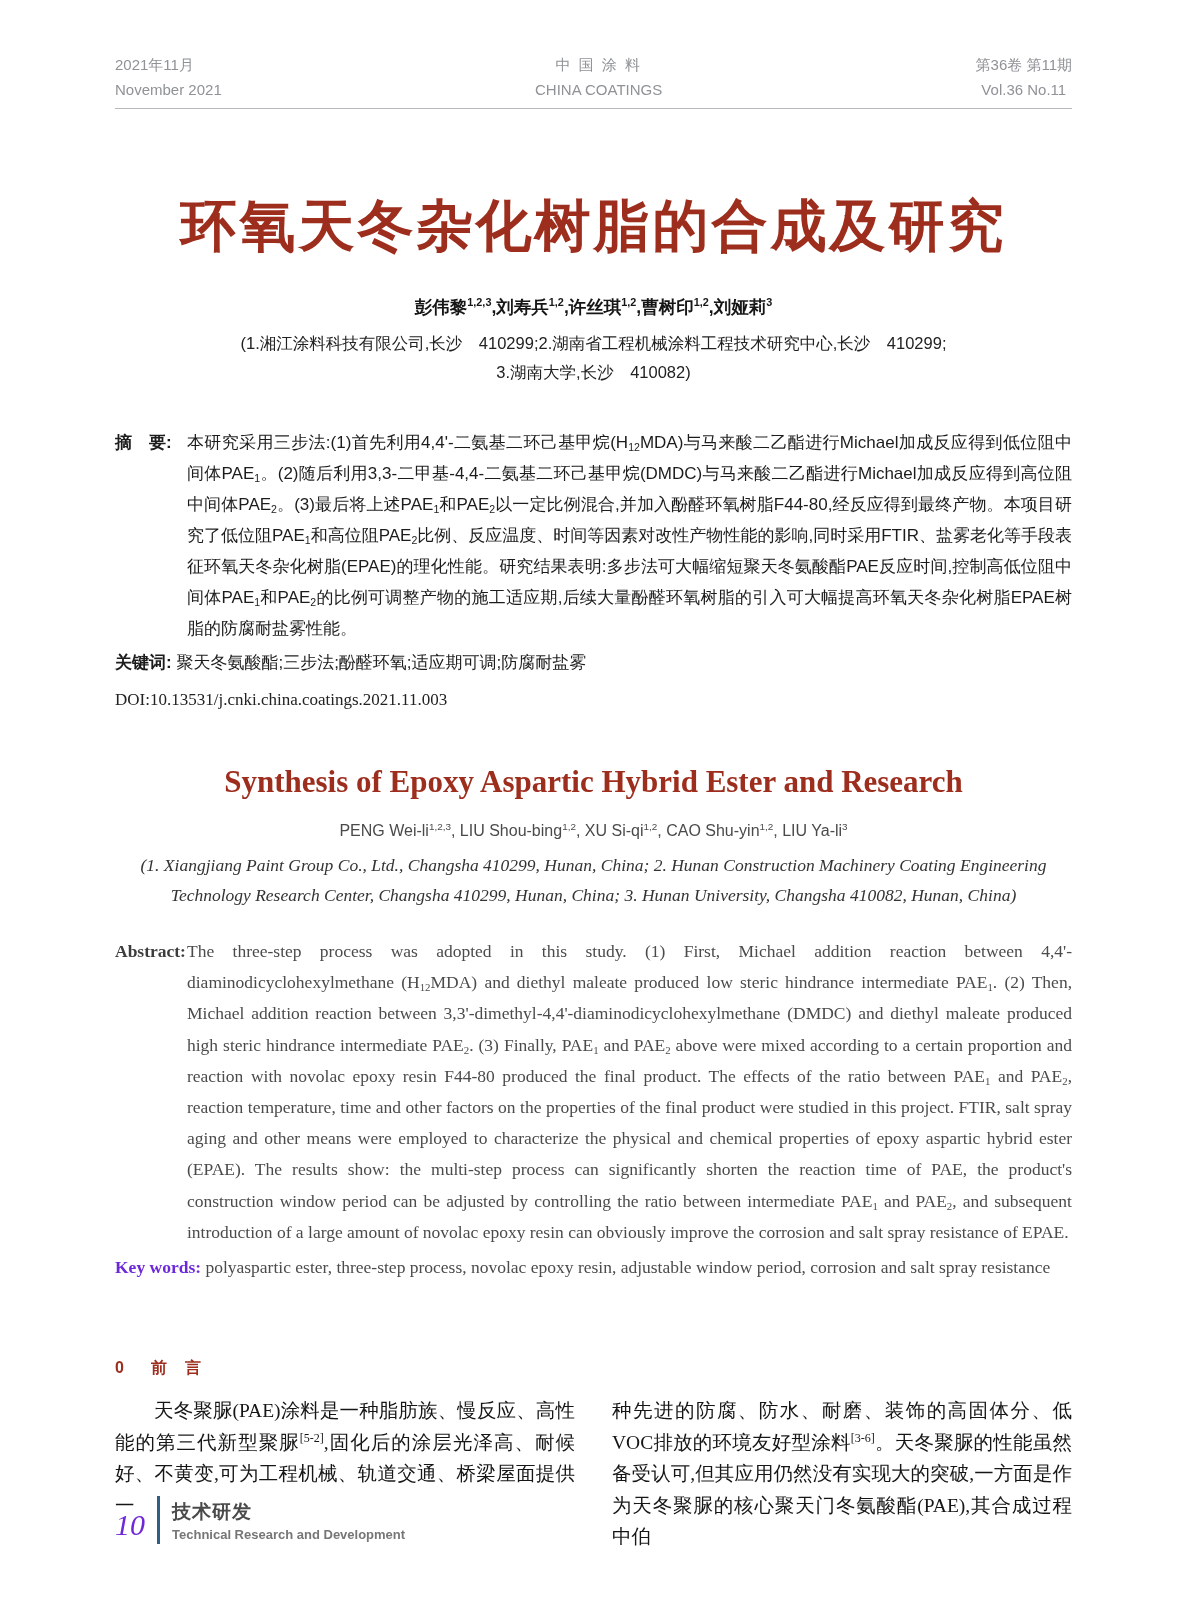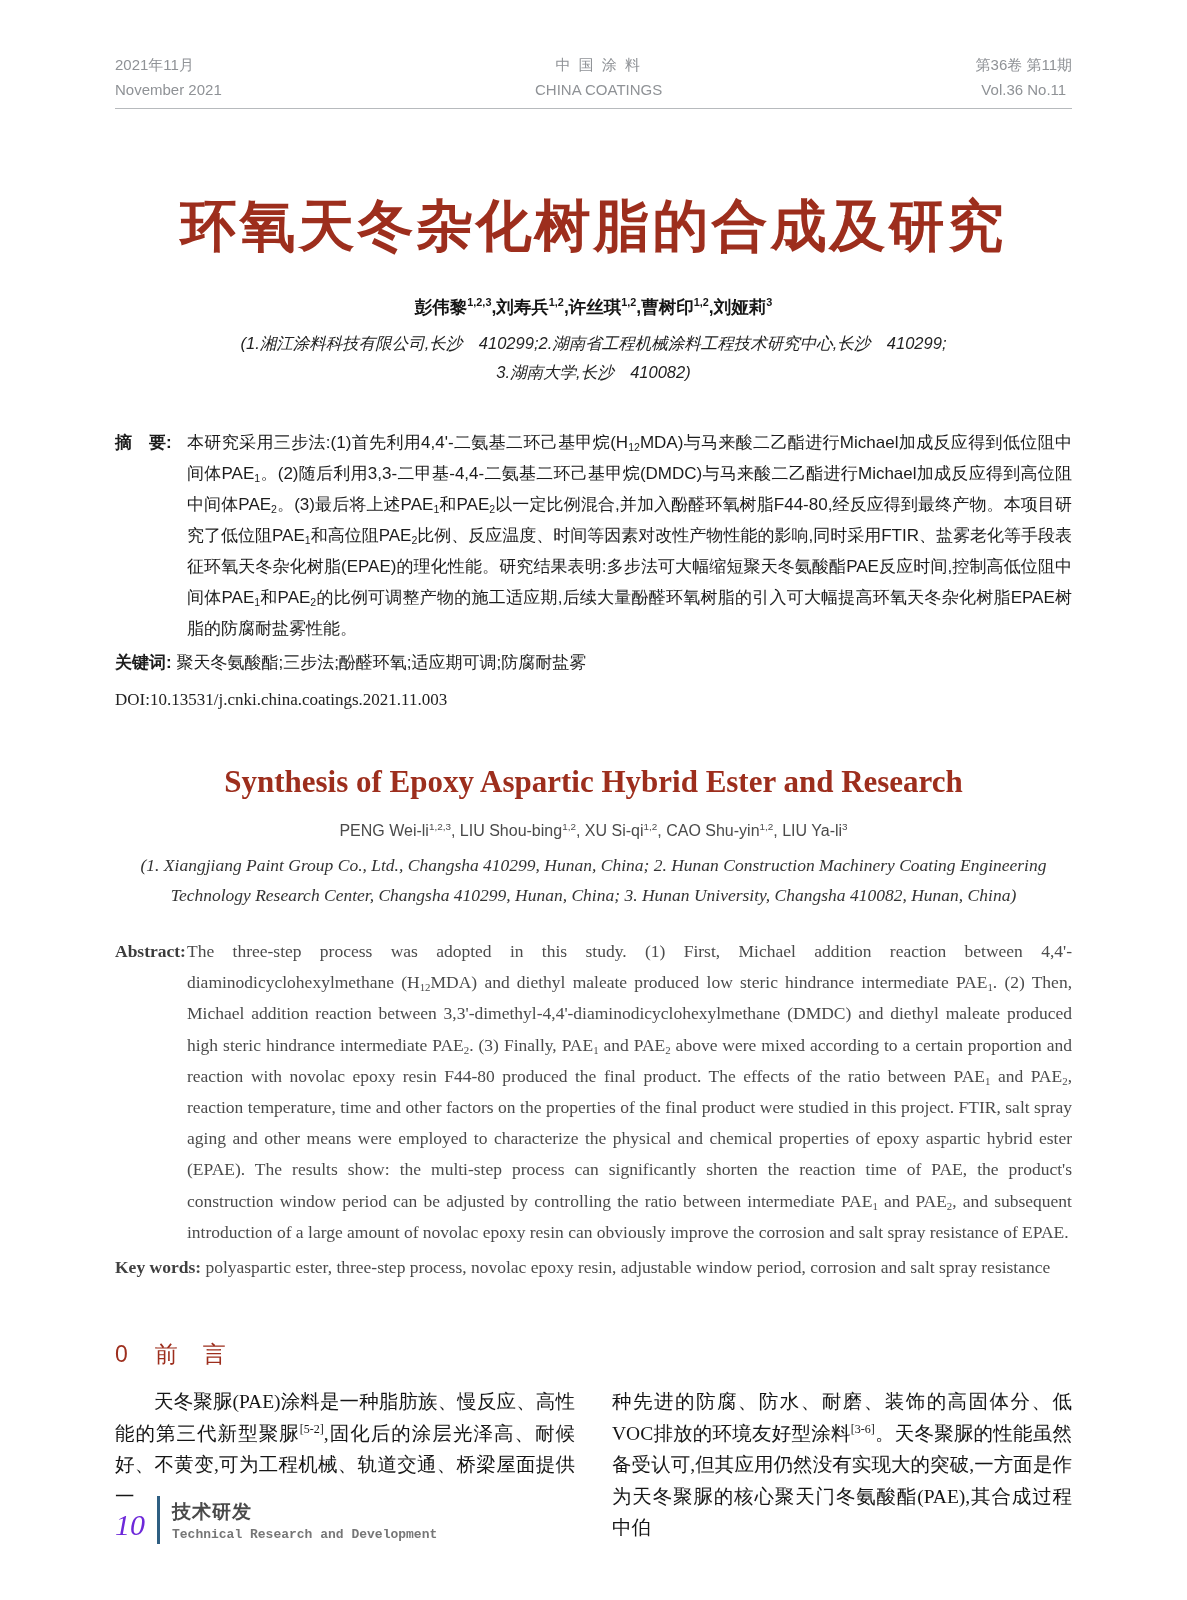--- a/index.html
+++ b/index.html
@@ -18,21 +18,21 @@
   .jheader .c{text-align:center;}
   .jheader .r{text-align:center;}
   .jheader .cn{letter-spacing:2px;}
 
   
   .title-cn{
     margin-top:80px;text-align:center;font-size:56px;font-weight:bold;
     color:#9d2e1d;letter-spacing:3px;
   }
   .authors-cn{margin-top:30px;text-align:center;font-size:17.5px;font-weight:bold;color:#161616;}
-  .affil-cn{margin-top:10px;text-align:center;font-size:16.5px;line-height:29px;color:#222;font-style:italic;}
+  .affil-cn{margin-top:10px;text-align:center;font-size:16.5px;line-height:29px;color:#222;}
 
   sup{font-size:0.62em;vertical-align:super;line-height:0;}
   sub{font-size:0.62em;vertical-align:-0.25em;line-height:0;}
 
   
   .hang{position:relative;padding-left:72px;}
   .hang .hang-label{position:absolute;left:0;top:0;font-weight:bold;white-space:nowrap;}
   .abstract-cn{
     margin-top:40px;font-size:17px;line-height:31px;text-align:justify;color:#1c1c1c;
   }
@@ -57,45 +57,45 @@
   }
   .abstract-en{
     margin-top:26px;font-family:"Liberation Serif","DejaVu Serif",serif;
     font-size:17.5px;line-height:31.2px;text-align:justify;color:#4b4b4b;
   }
   .abstract-en .hang-label{font-weight:bold;color:#3c3c3c;}
   .kw-en{
     margin-top:4px;font-family:"Liberation Serif","DejaVu Serif",serif;
     font-size:17.5px;line-height:31px;color:#4b4b4b;
   }
-  .kw-en .lab{font-weight:bold;color:#404040;text-align:center;}
+  .kw-en .lab{font-weight:bold;color:#6d28d9;text-align:center;}
 
   
   .section-h{
-    margin-top:56px;color:#9d2e1d;font-weight:normal;font-size:23px;letter-spacing:1px;
+    margin-top:75px;color:#9d2e1d;font-weight:bold;font-size:16px;letter-spacing:1px;
   }
   .section-h .num{margin-right:26px;}
   .cols{display:flex;gap:37px;margin-top:16px;}
   .col{
     width:460px;font-family:"Liberation Serif","DejaVu Serif",serif;
     font-size:19.5px;line-height:31.5px;text-align:justify;color:#161616;
   }
   .col.first p{text-indent:2em;margin:0;}
   .col p{margin:0;}
 
   
   .pfooter{position:absolute;left:115px;top:1496px;display:flex;align-items:center;}
   .pfooter .pnum{
     font-family:"Liberation Serif","DejaVu Serif",serif;font-size:30px;color:#6d28d9;
     margin-right:12px;margin-top:10px;font-style:italic;
   }
   .pfooter .vbar{width:3px;height:48px;background:#2f5f82;margin-right:12px;}
   .pfooter .sec-cn{font-size:19px;font-weight:bold;color:#4a4a4a;letter-spacing:1px;}
   .pfooter .sec-en{
-    font-family:Liberation Mono, monospace;font-weight:bold;
+    font-family:Liberation Sans, sans-serif;font-weight:bold;
     font-size:13px;color:#767676;margin-top:2px;
   }
 </style>
 </head>
 <body>
 
 <div class="page">
 
   <div class="jheader">
     <div class="l">

